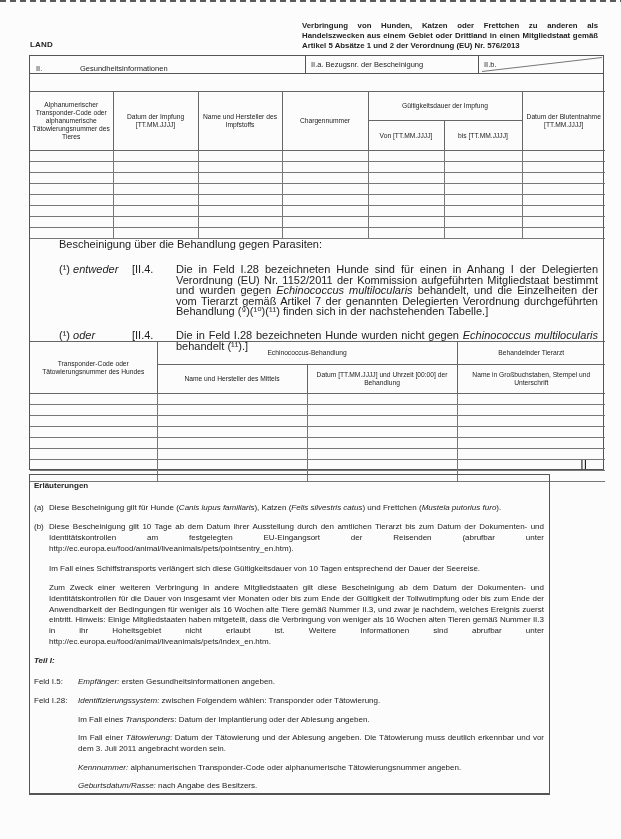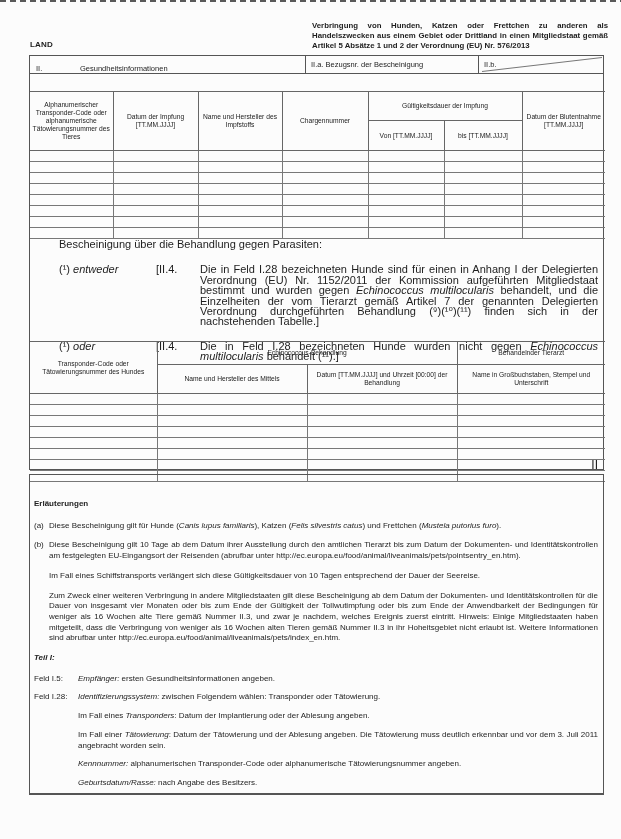--- a/index.html
+++ b/index.html
@@ -1,21 +1,21 @@
 <!DOCTYPE html>
 <html><head>
 <meta charset="utf-8">
 <style>
   html,body{margin:0;padding:0;background:#ffffff;}
   .page{position:relative;width:621px;height:839px;background:#fcfcfc;
         font-family:"Liberation Sans","DejaVu Sans",sans-serif;color:#1d1d1d;overflow:hidden;}
   .cut-line{position:absolute;top:0;left:0;width:621px;height:2px;
         background:repeating-linear-gradient(90deg,#5a5a5a 0 6px,transparent 6px 10px);}
   .land{position:absolute;left:30px;top:40px;font-size:8px;font-weight:bold;letter-spacing:.2px;}
-  .doc-title{position:absolute;left:312px;top:21px;width:296px;font-size:7.8px;font-weight:bold;
+  .doc-title{position:absolute;left:302px;top:21px;width:296px;font-size:7.8px;font-weight:bold;
         line-height:10px;text-align:justify;}
 
   
   .cert-box{position:absolute;left:29px;top:55px;width:575px;height:415px;
         border:1px solid #555;box-sizing:border-box;}
   .sec-row{position:absolute;top:0;left:0;right:0;height:17px;display:flex;
         border-bottom:1px solid #555;font-size:7.5px;}
   .sec-c1{width:276px;border-right:1px solid #555;display:flex;padding:4px 3px 0 6px;box-sizing:border-box;align-items:flex-end;}
   .sec-no{width:44px;}
   .sec-c2{width:173px;border-right:1px solid #555;padding:4px 3px 0 5px;box-sizing:border-box;}
@@ -37,28 +37,28 @@
   .echino-wrap{position:absolute;top:285px;left:0;}
   .echino thead tr.r1 th{height:20px;}
   .echino thead tr.r2 th{height:26px;}
   .echino tbody tr{height:9px;}
 
   
   .parasites{position:absolute;top:183px;left:0;right:0;font-size:11px;line-height:10.4px;}
   .par-head{padding-left:29px;margin-bottom:15px;}
   .clause{display:flex;padding-left:29px;padding-right:5px;margin-bottom:14px;}
   .c-word{width:73px;flex-shrink:0;}
-  .c-ref{width:44px;flex-shrink:0;margin-left:24px;}
+  .c-ref{width:44px;flex-shrink:0;}
   .c-text{flex:1;text-align:justify;}
   .i{font-style:italic;}
-  .part2{position:absolute;right:5px;top:402px;font-size:12px;}
+  .part2{position:absolute;right:16px;top:402px;font-size:12px;}
 
   
-  .notes{position:absolute;left:29px;top:474px;width:575px;height:321px;border:1px solid #555;
-        border-bottom-width:2px;box-sizing:border-box;padding:24px 5px 0 4px;
+  .notes{position:absolute;left:29px;top:474px;width:521px;height:321px;border:1px solid #555;
+        border-bottom-width:2px;box-sizing:border-box;padding:6px 5px 0 4px;
         font-size:8px;line-height:10.7px;}
   .n-head{font-weight:bold;margin-bottom:11px;}
   .n-item{display:flex;margin-bottom:9px;}
   .n-marker{width:15px;flex-shrink:0;}
   .n-body{flex:1;text-align:justify;}
   .n-para{margin-left:15px;margin-bottom:9px;text-align:justify;}
   .teil{font-weight:bold;margin-bottom:10px;font-style:italic;}
   .field{display:flex;margin-bottom:8px;}
   .f-label{width:44px;flex-shrink:0;}
   .f-body{flex:1;text-align:justify;}

